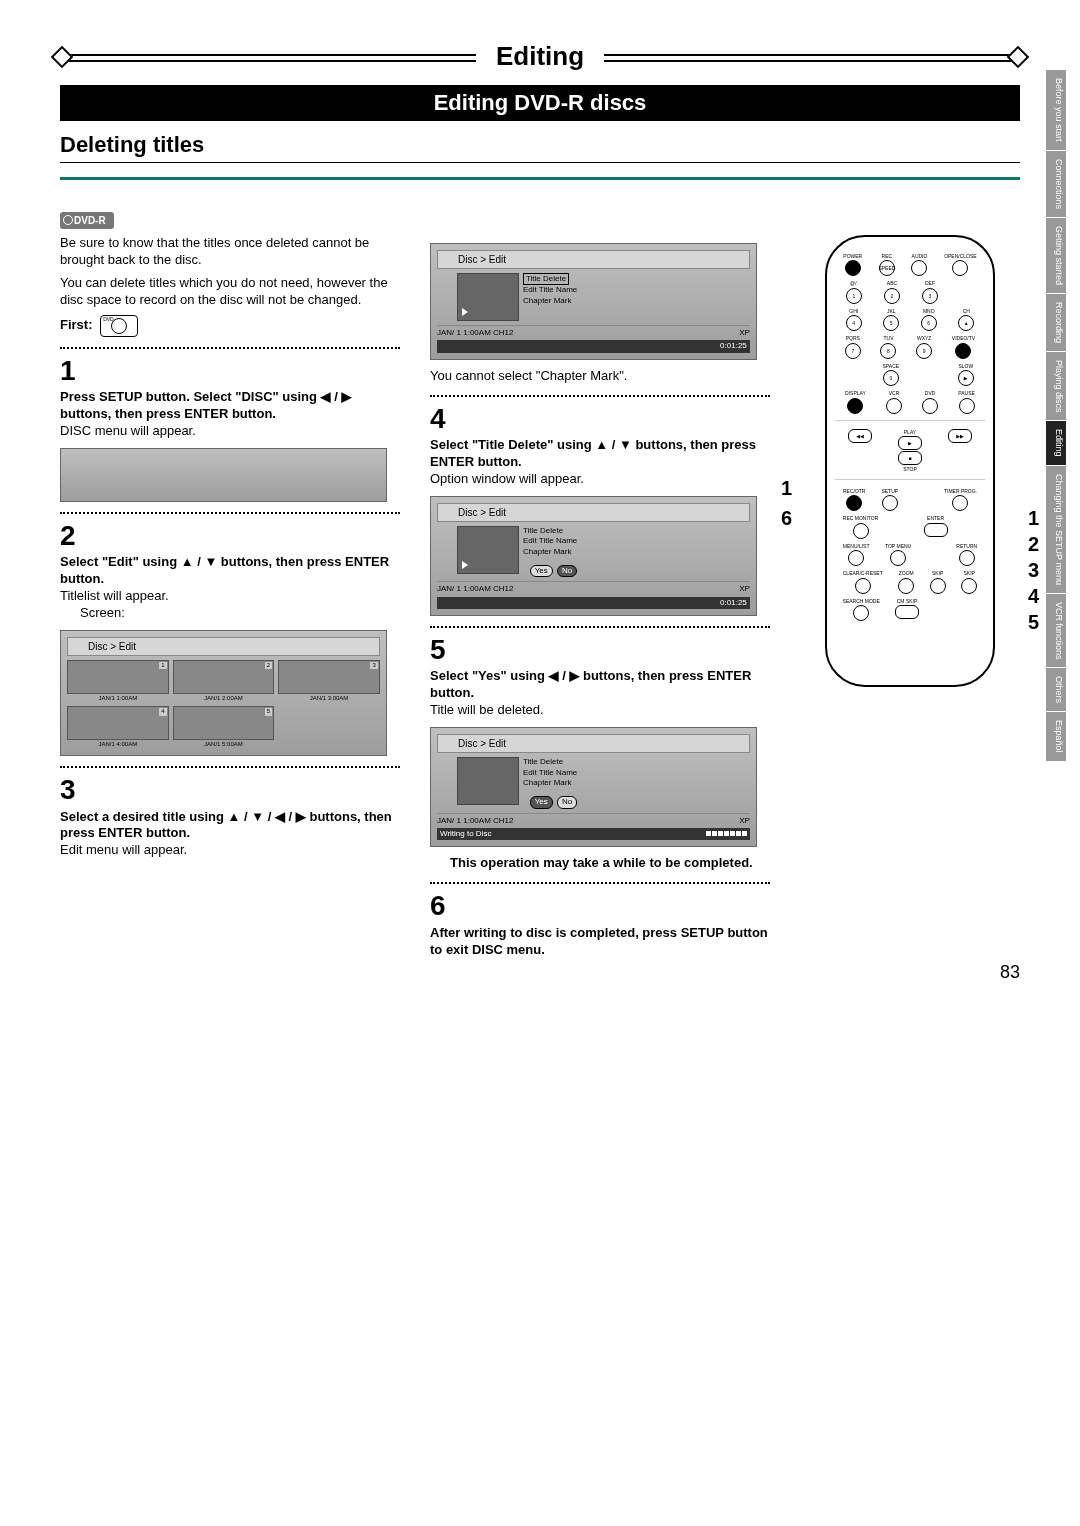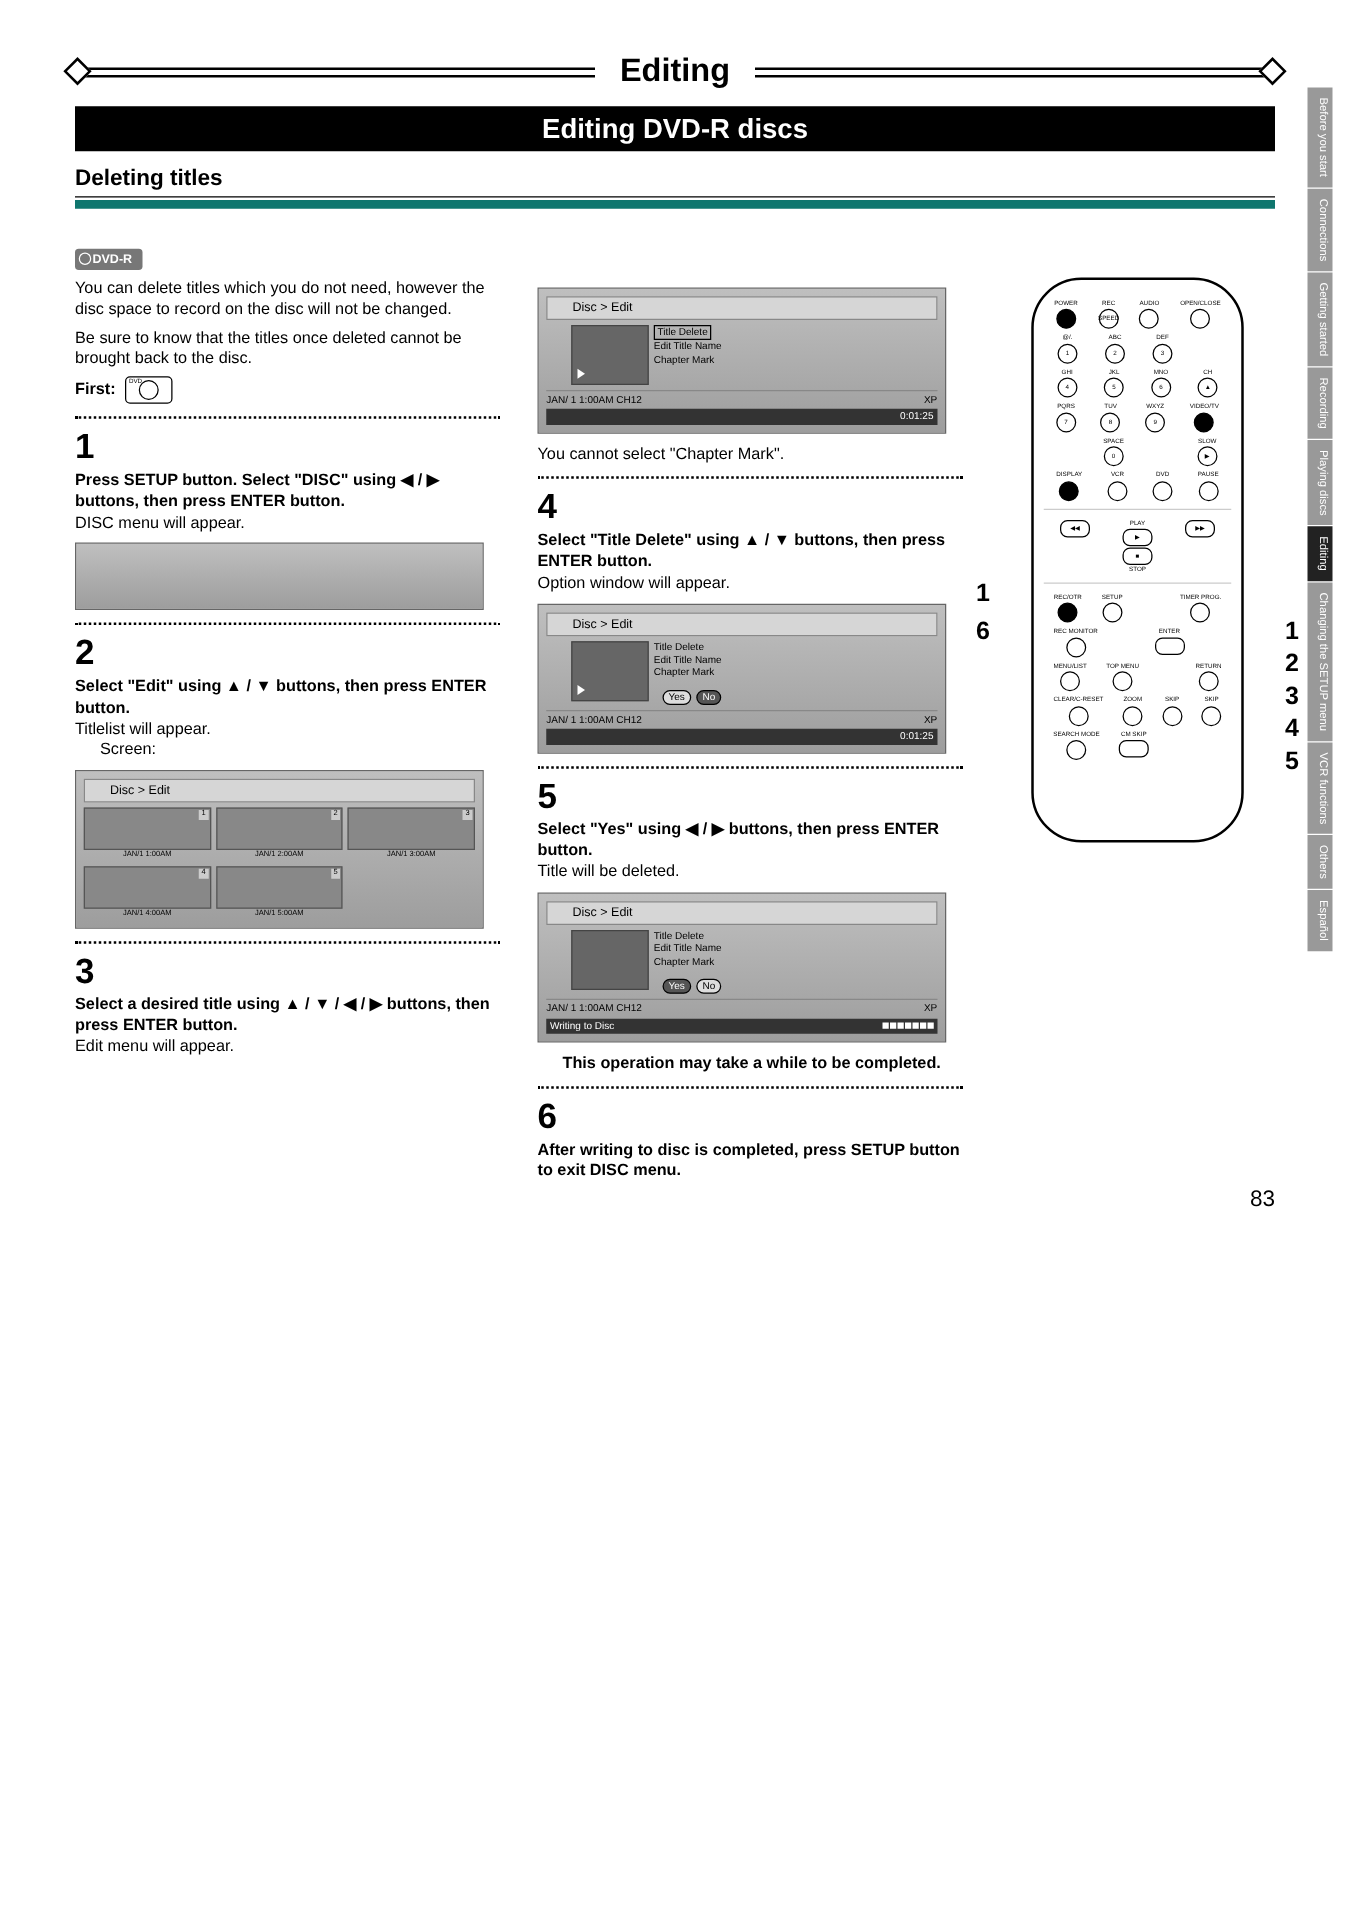--- a/index.html
+++ b/index.html
@@ -53,25 +53,25 @@
     background: #000;
     color: #fff;
     font-size: 22px;
     font-weight: bold;
     text-align: center;
     padding: 4px 0;
     margin-bottom: 10px;
     margin-top: 11px;
   }
   .section-heading {
-    font-size: 18px;
+    font-size: 22px;
     font-weight: bold;
-    border-bottom: 7px solid #0f766e;
+    border-bottom: 3px solid #0f766e;
     border-top: none;
-    padding-bottom: 2px;
+    padding-bottom: 14px;
     margin: 6px 0 8px 0;
     position: relative;
   }
   .section-heading::after {
     content: "";
     display: block;
     border-bottom: 1px solid #000;
     margin-top: 2px;
   }
   .dvdr-badge {
@@ -326,22 +326,22 @@
   <h1>Editing</h1>
 </div>
 <div class="subheader-bar">Editing DVD-R discs</div>
 
 <div class="section-heading">Deleting titles</div>
 <div class="dvdr-badge">DVD-R</div>
 
 <div class="columns">
 
   <div class="col">
+    <div class="step-text">Be sure to know that the titles once deleted cannot be brought back to the disc.</div>
     <div class="step-text">You can delete titles which you do not need, however the disc space to record on the disc will not be changed.</div>
-    <div class="step-text">Be sure to know that the titles once deleted cannot be brought back to the disc.</div>
     <div class="first-line">
       <b>First:</b>
       <span class="disc-icon"></span>
     </div>
     <hr class="dotted">
     <div class="step-num">1</div>
     <div class="step-text">
       <b>Press SETUP button. Select "DISC" using ◀ / ▶ buttons, then press ENTER button.</b><br>
       <span>DISC menu will appear.</span>
     </div>

